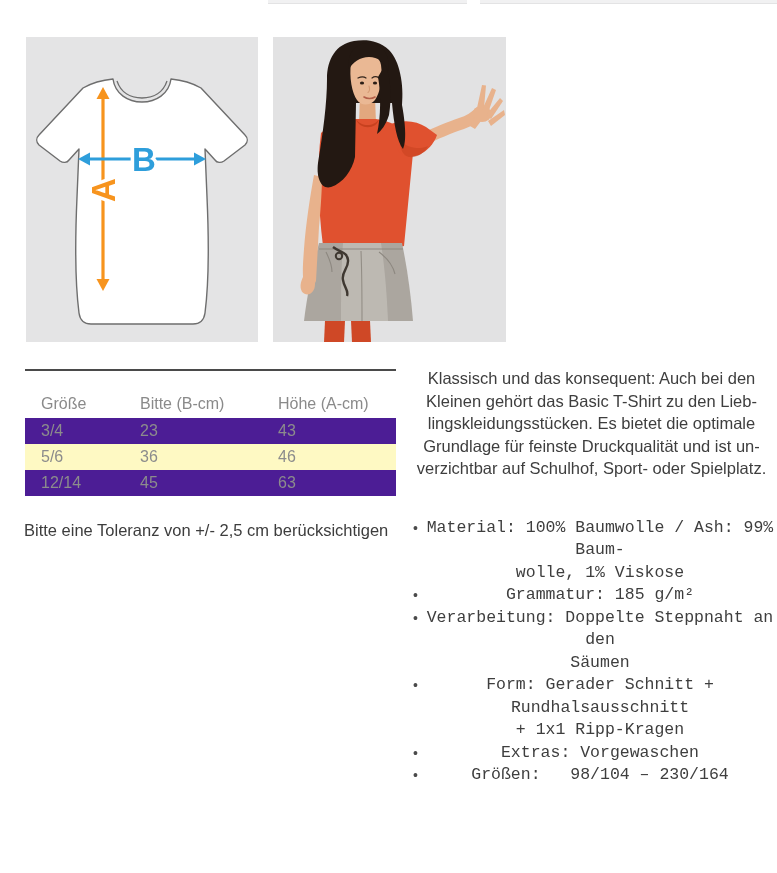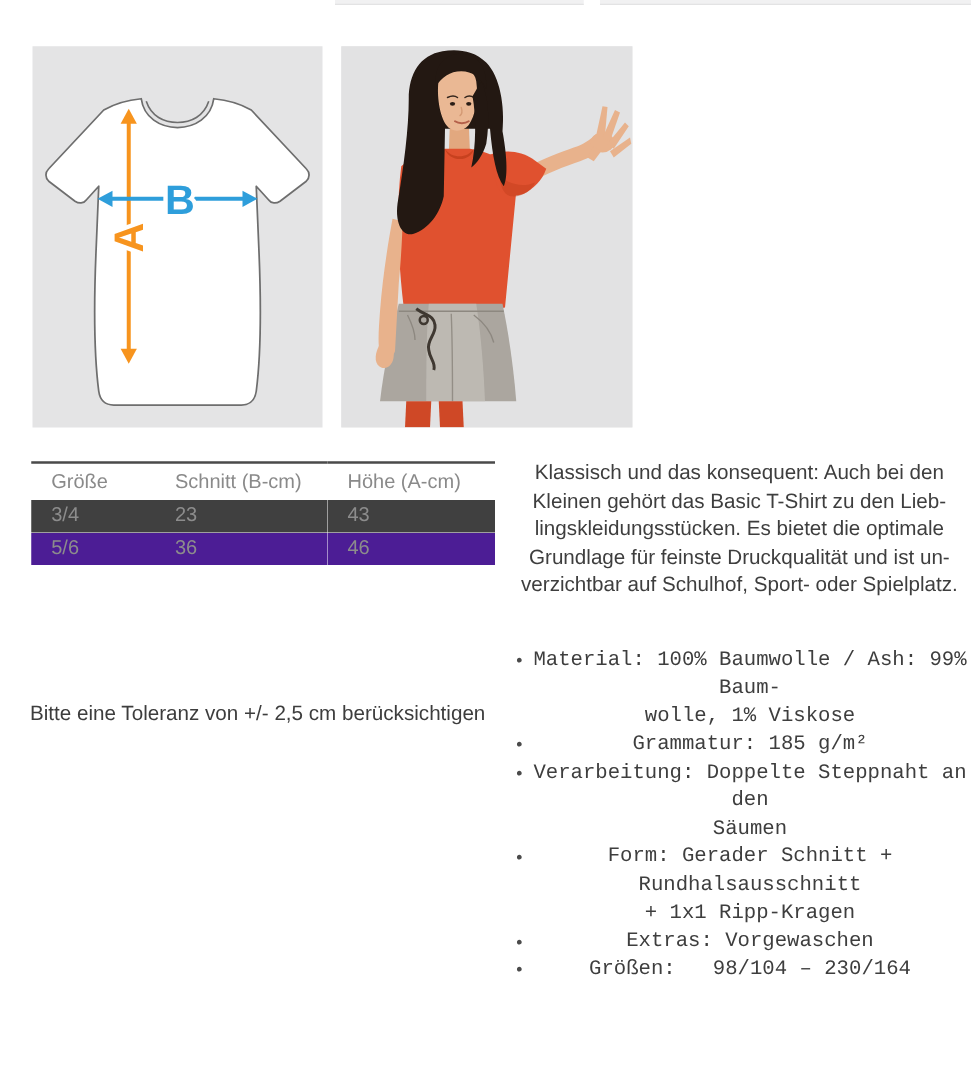--- a/index.html
+++ b/index.html
@@ -25,26 +25,26 @@
   .size-table-wrap{left:25px;top:369px;width:371px;}
   table.size-table{
     border-collapse:collapse;table-layout:fixed;width:371px;
     border-top:2px solid #4a4a4a;
     font-size:16px;color:#8c8c8c;font-weight:400;
   }
   table.size-table th, table.size-table td{
     text-align:left;font-weight:400;padding:4px 0 4px 16px;height:18px;
     overflow:hidden;white-space:nowrap;
   }
-  table.size-table thead th{padding-top:6px;padding-bottom:5px;background:#ffffff;color:#8a8a8a;}
-  table.size-table tbody tr.odd{background:#404040;}
-  table.size-table tbody tr.even{background:#4c1d95;}
+  table.size-table thead th{padding-top:24px;padding-bottom:5px;background:#ffffff;color:#8a8a8a;}
+  table.size-table tbody tr.odd{background:#4c1d95;}
+  table.size-table tbody tr.even{background:#fef9c3;}
 
   .tolerance-note{
-    left:24px;top:561px;width:400px;
+    left:24px;top:520px;width:400px;
     font-size:16.5px;color:#3d3d3d;line-height:20px;
   }
 
   
   .description{left:406px;top:367px;width:371px;color:#3e3e3e;text-align:center;}
   .description .intro{
     margin:0;font-size:16.5px;line-height:22.5px;white-space:pre-wrap;
   }
   .bullet-list{margin-top:37px;}
   .bullet-item{display:flex;align-items:flex-start;}
@@ -176,34 +176,39 @@
 <div class="abs size-table-wrap">
   <table class="size-table">
     <colgroup>
         <col style="width:99px">
         <col style="width:138px">
         <col style="width:134px">
       </colgroup>
     <thead>
       <tr>
         <th>Größe</th>
-        <th>Schnitt (B-cm)</th>
+        <th>Bitte (B-cm)</th>
         <th>Höhe (A-cm)</th>
       </tr>
     </thead>
     <tbody>
       <tr class="odd">
         <td>3/4</td>
         <td>23</td>
         <td>43</td>
       </tr>
       <tr class="even">
         <td>5/6</td>
         <td>36</td>
         <td>46</td>
+      </tr>
+      <tr class="odd">
+        <td>12/14</td>
+        <td>45</td>
+        <td>63</td>
       </tr>
     </tbody>
   </table>
 </div>
 
 <div class="abs tolerance-note">Bitte eine Toleranz von +/- 2,5 cm berücksichtigen</div>
 
 <div class="abs description">
   <p class="intro">Klassisch und das konsequent: Auch bei den
 Kleinen gehört das Basic T-Shirt zu den Lieb-

